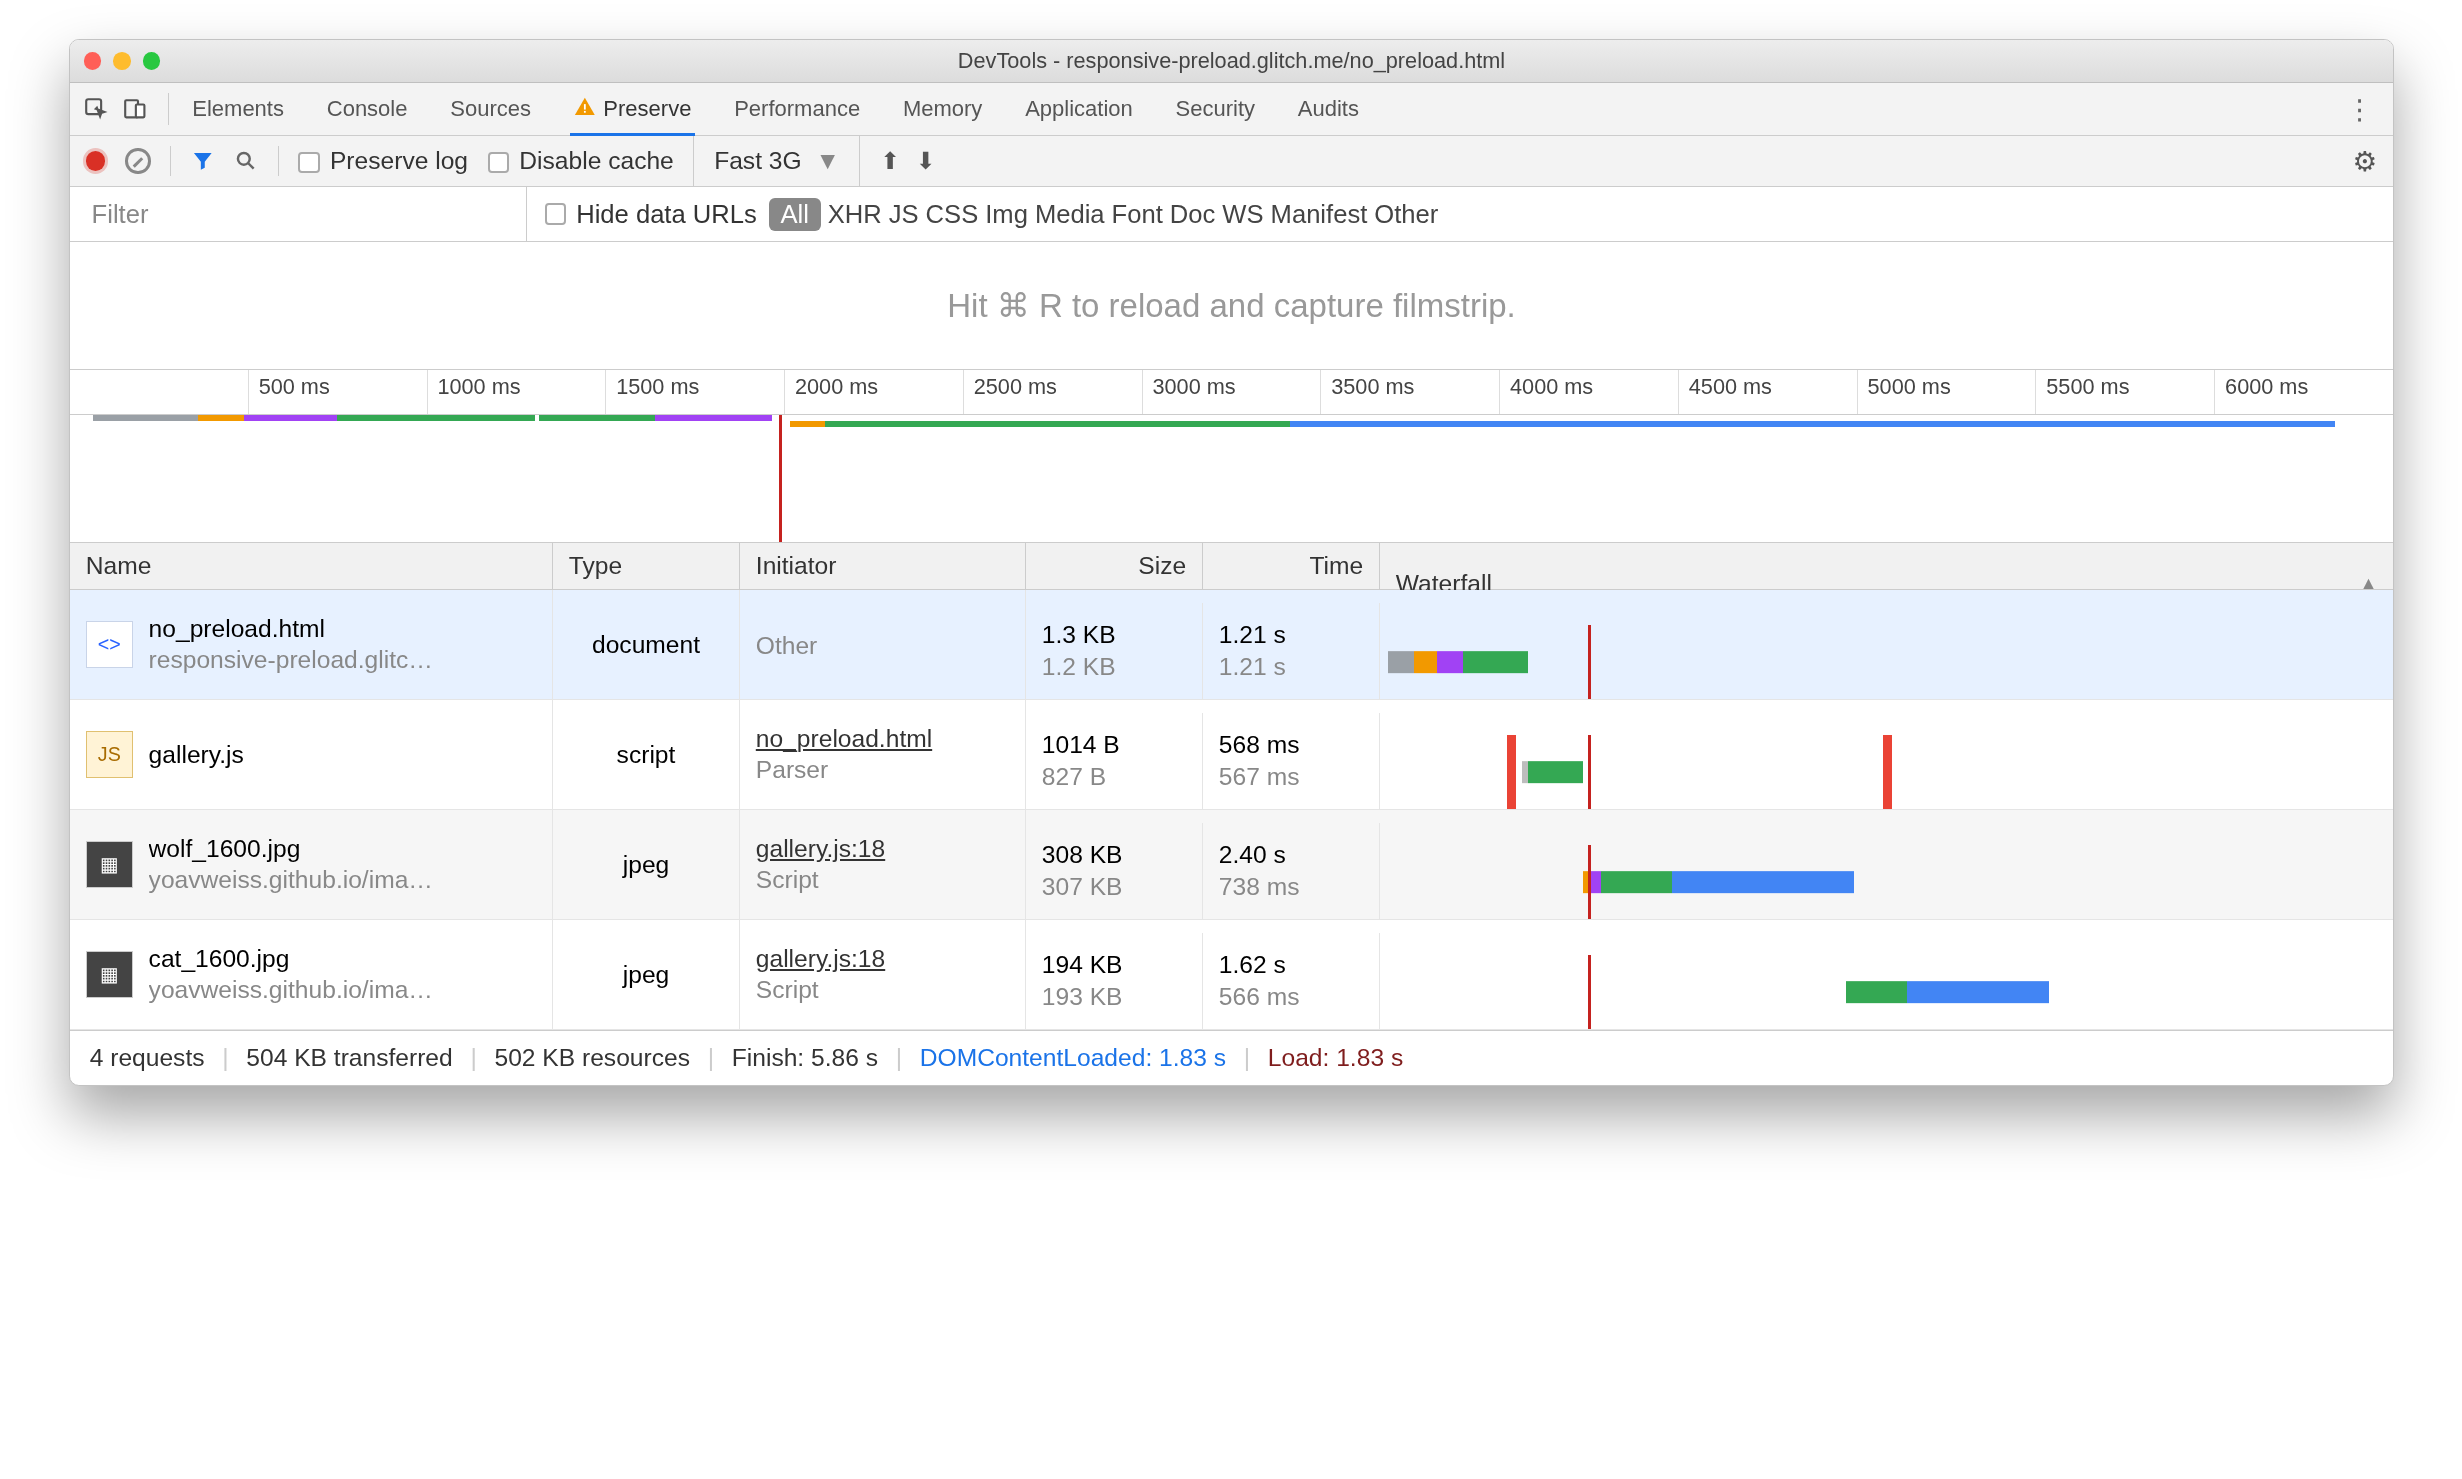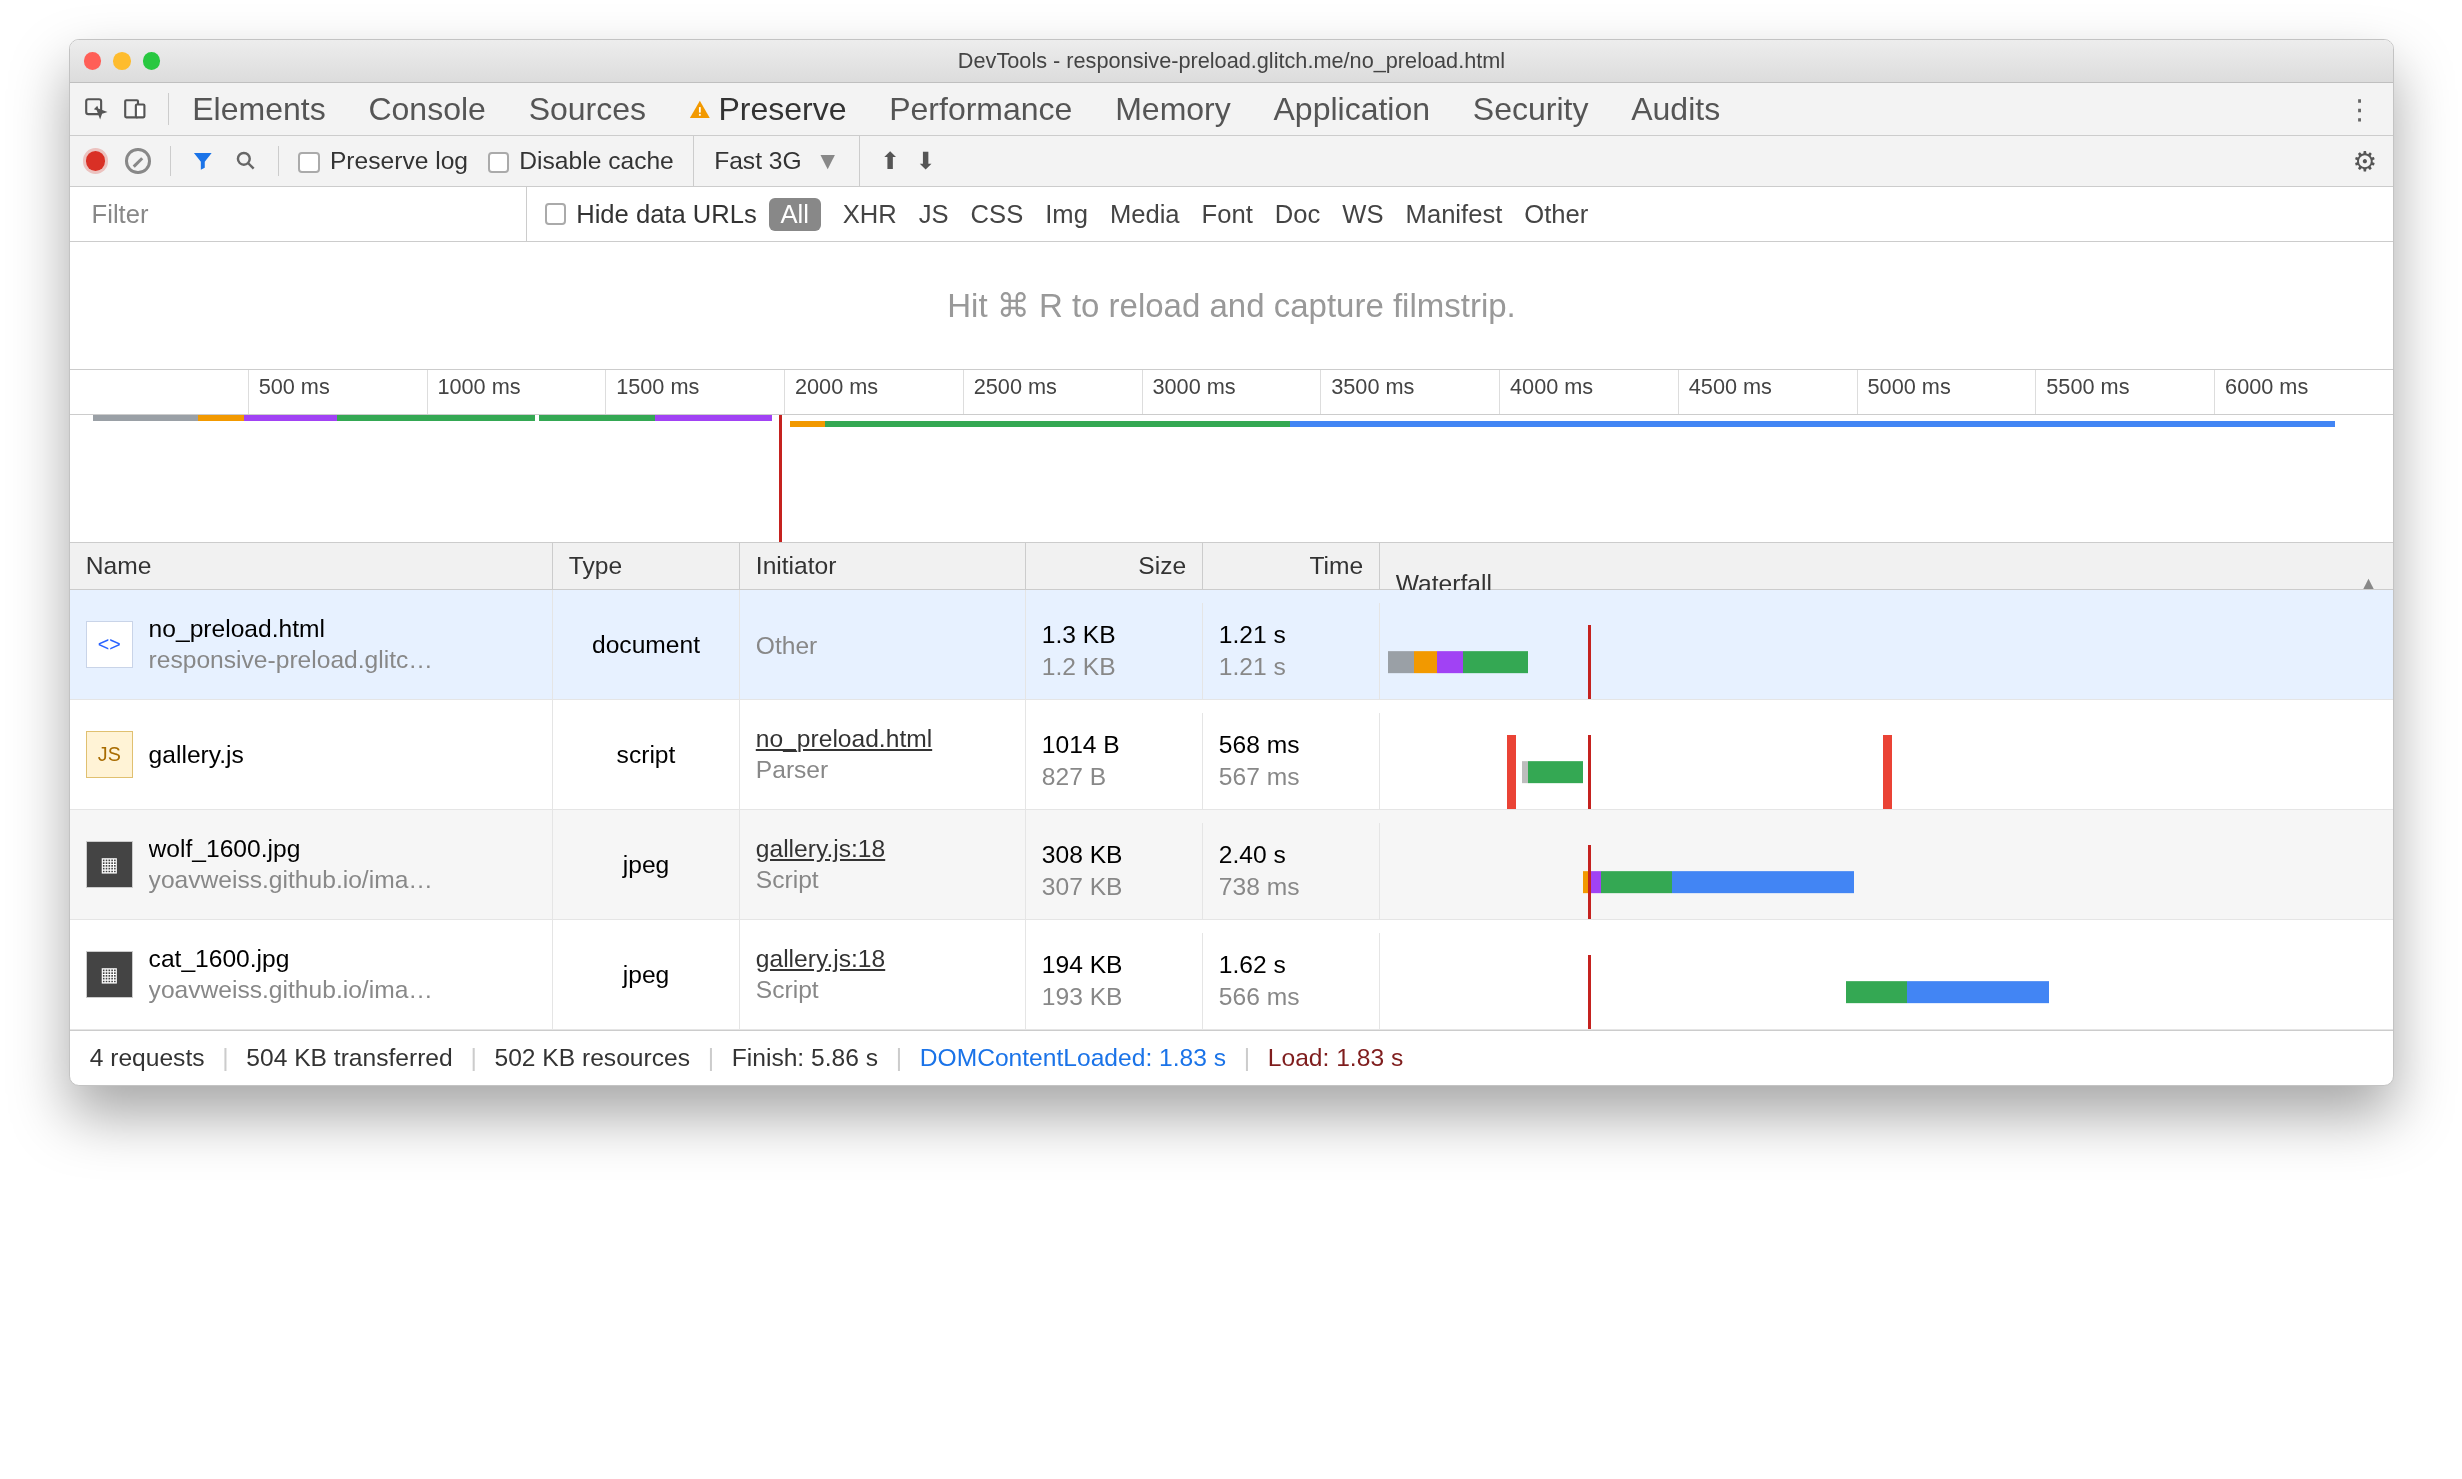--- a/index.html
+++ b/index.html
@@ -32,22 +32,22 @@
 .title { position:absolute; left:0; right:0; text-align:center;
   color:#444; font-size: 21.7px; }
 
 
 .tabs { display:flex; align-items:center; height:53px;
   border-bottom:1px solid #ccc; background:#f3f3f3; padding: 0 5.9px; }
 .tool-btn { width:39px; height:39px; display:flex; align-items:center;
   justify-content:center; color:#555; cursor:pointer; }
 .tabs-sep { width:1px; height:60%; background:#ccc; margin:0 13.8px; }
 .tab-list { display:flex; gap:35px; margin-left: 5.9px; }
-.tab { font-size: 32px; color:#555; cursor:pointer; display:flex;
-  align-items:center; gap:7.9px; padding:9.9px 3.9px; }
+.tab { font-size: 22px; color:#555; cursor:pointer; display:flex;
+  gap:7.9px; padding:9.9px 3.9px; }
 .tab.active { color:#333; font-weight:500; border-bottom: 3.9px solid #1a73e8;
   margin-bottom:-3.9px; }
 .warn-triangle { width:21.7px; height:21.7px; }
 .dots-btn { margin-left:auto; color:#666; font-size: 27.6px; cursor:pointer;
   padding:0 13.8px; }
 
 
 .toolbar { display:flex; align-items:center; height:51px;
   border-bottom:1px solid #ccc; background:#f3f3f3; padding:0 15.8px; gap: 19.7px;
   font-size: 24.6px; color:#333; }
@@ -68,21 +68,21 @@
 .arrows{ display:flex; gap:15.8px; font-size:23.6px; color:#555;}
 .gear{ margin-left:auto; font-size:27.6px; color:#555; cursor:pointer;}
 
 
 .filter-row{ display:flex; align-items:center; height:55px;
   border-bottom:1px solid #ccc; padding:0 3.9px; font-size:25.6px; color:#333; }
 .filter-input{ height:100%; width:453px; padding:0 17.7px; border:none;
   border-right:1px solid #ccc; font-size:25.6px; outline:none; color:#333;}
 .filter-input::placeholder{ color:#888; }
 .hide-urls{ margin-left:17.7px; display:flex; align-items:center;}
-.type-chips{ display:flex; gap:22px; align-items:center; margin-left:11.8px;}
+.type-chips{ display:flex; gap:7px; align-items:center; margin-left:11.8px;}
 .chip{ cursor:pointer; color:#444; }
 .chip.active{ background:#888; color:#fff; padding:2px 11.8px; border-radius:5.9px;}
 
 
 .filmstrip{ height:128px; border-bottom:1px solid #ccc; display:flex;
   align-items:center; justify-content:center; color:#999; font-size:33px;}
 
 
 .ruler{ height:45px; display:flex; border-bottom:1px solid #ccc;
   position:relative; font-size:21.7px; color:#444; }

